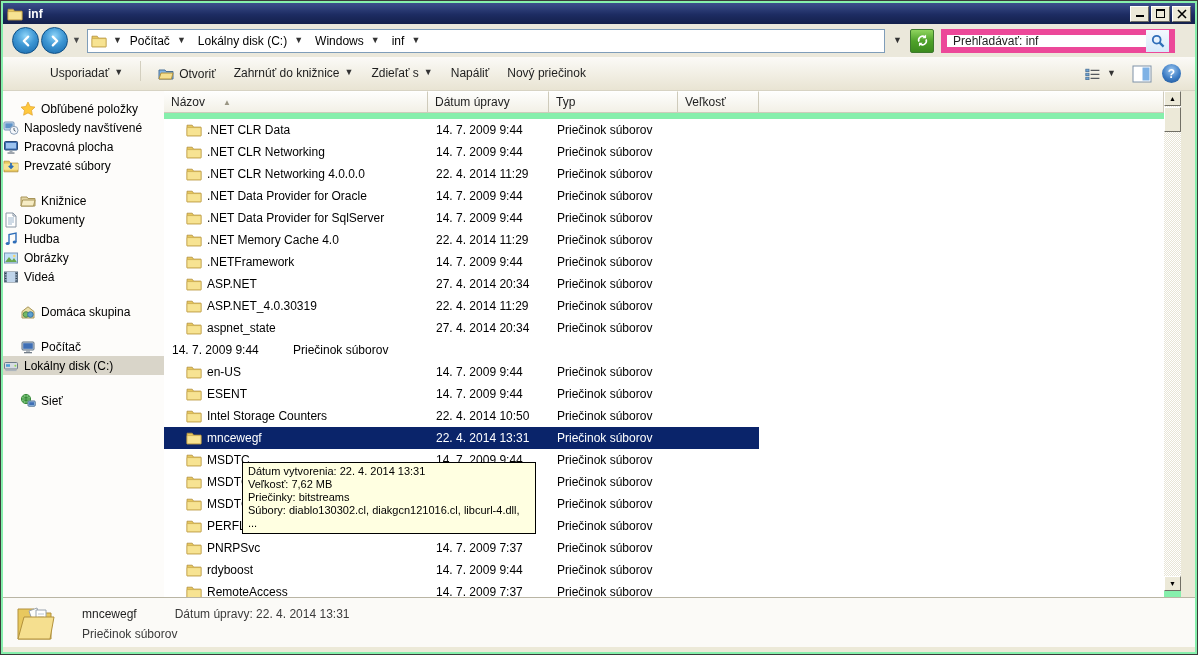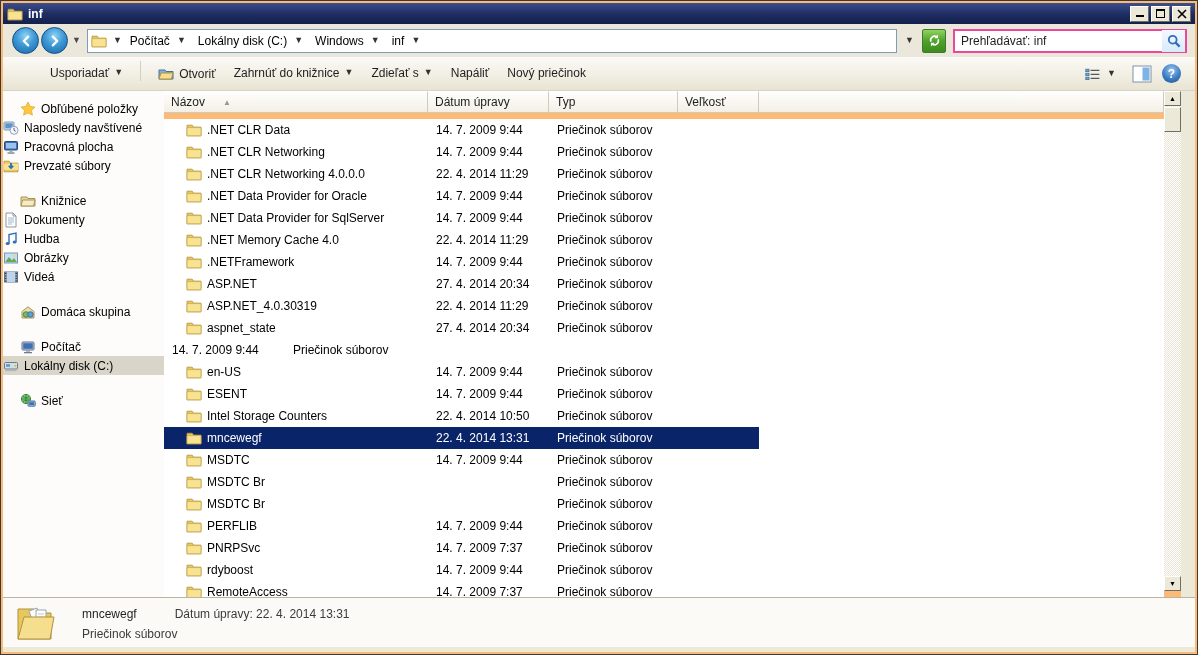--- a/index.html
+++ b/index.html
@@ -1,17 +1,17 @@
 <!DOCTYPE html>
 <html><head>
 <meta charset="utf-8">
 <style>
   * { margin:0; padding:0; box-sizing:border-box; }
   html,body { width:1198px; height:655px; font-family:"Liberation Sans",sans-serif; font-size:12px; color:#000; }
-  .win { position:relative; width:1198px; height:655px; background:#fdba74; border:1px solid #3A3A3A; overflow:hidden; }
+  .win { position:relative; width:1198px; height:655px; background:#86efac; border:1px solid #3A3A3A; overflow:hidden; }
 
   
   .titlebar { position:absolute; left:2px; top:2px; right:2px; height:21px;
     background:linear-gradient(#3C4E8C 0%, #1D2C62 55%, #14204C 100%);
     display:flex; align-items:center; padding:0 4px; }
   .titlebar .title { color:#fff; font-weight:bold; margin-left:5px; }
   .winbtns { margin-left:auto; display:flex; gap:2px; }
   .wbtn { width:19px; height:16px; background:#ECE9D8; border:1px solid;
     border-color:#FFFFFF #6F6D63 #6F6D63 #FFFFFF; display:flex; align-items:center; justify-content:center; }
   .glyph-min { width:8px; height:7px; border-bottom:2px solid #000; }
@@ -31,21 +31,21 @@
   .chev { font-size:9px; color:#333; line-height:1; }
   .nav-chev { margin:0 6px 0 4px; color:#4A4A4A; }
   .crumbbar { height:24px; background:#fff; border:1px solid #7F9DB9; flex:1 1 auto; max-width:828px;
     display:flex; align-items:center; padding:0 3px; overflow:hidden; }
   .crumb { display:flex; align-items:center; gap:5px; padding:0 6px; height:100%; cursor:default; }
   .crumb .chev { margin-left:2px; }
   .hist-chev { margin:0 8px; }
   .refreshbtn { width:24px; height:24px; border:1px solid #3E7A2E; border-radius:2px;
     background:linear-gradient(#8FD45E, #4FA22A 50%, #3C8B1E); display:flex; align-items:center; justify-content:center; margin-right:7px; }
   .refreshbtn svg { width:15px; height:15px; }
-  .searchbox { width:234px; height:24px; background:#fff; border:2px solid #ec4899; display:flex; align-items:center; margin-right:8px; }
+  .searchbox { width:234px; height:24px; background:#fff; border:6px solid #ec4899; display:flex; align-items:center; margin-right:20px; }
   .searchbox input { flex:1; border:0; outline:none; font:12px "Liberation Sans",sans-serif; color:#1E1E1E; padding:0 6px; background:transparent; }
   .searchbtn { width:23px; height:22px; background:linear-gradient(#F3F9FF,#D8EAFA); display:flex; align-items:center; justify-content:center; }
 
   
   .toolbar { position:absolute; left:2px; top:56px; right:2px; height:34px;
     background:linear-gradient(#FBFAF7, #F0EDE1 60%, #E9E4D3); border-bottom:1px solid #D7D3C3;
     display:flex; align-items:center; padding-left:38px; }
   .tbitem { display:flex; align-items:center; gap:5px; padding:5px 9px; color:#1E1E1E; cursor:default; }
   .tbsep { width:1px; height:20px; background:#D3CFBF; margin:0 8px; }
   .tbright { margin-left:auto; display:flex; align-items:center; gap:10px; padding-right:14px; }
@@ -747,20 +747,26 @@
             </span>
             <span>RemoteAccess</span>
           </span>
           <span class="cell c-date">14. 7. 2009 7:37</span>
           <span class="cell c-type">Priečinok súborov</span>
           <span class="cell c-size"></span>
         </span>
       </div>
     </div>
 
+  <div class="tooltip" id="tooltip">
+      <div>Dátum vytvorenia: 22. 4. 2014 13:31</div>
+      <div>Veľkosť: 7,62 MB</div>
+      <div>Priečinky: bitstreams</div>
+      <div>Súbory: diablo130302.cl, diakgcn121016.cl, libcurl-4.dll, ...</div>
+    </div>
 
   <div class="framer"></div>
   <div class="vscroll">
     <span class="sbtn up">▲</span>
     <span class="sthumb"></span>
     <span class="sbtn down">▼</span>
   </div>
 
   <div class="details">
     <span class="bigico">

